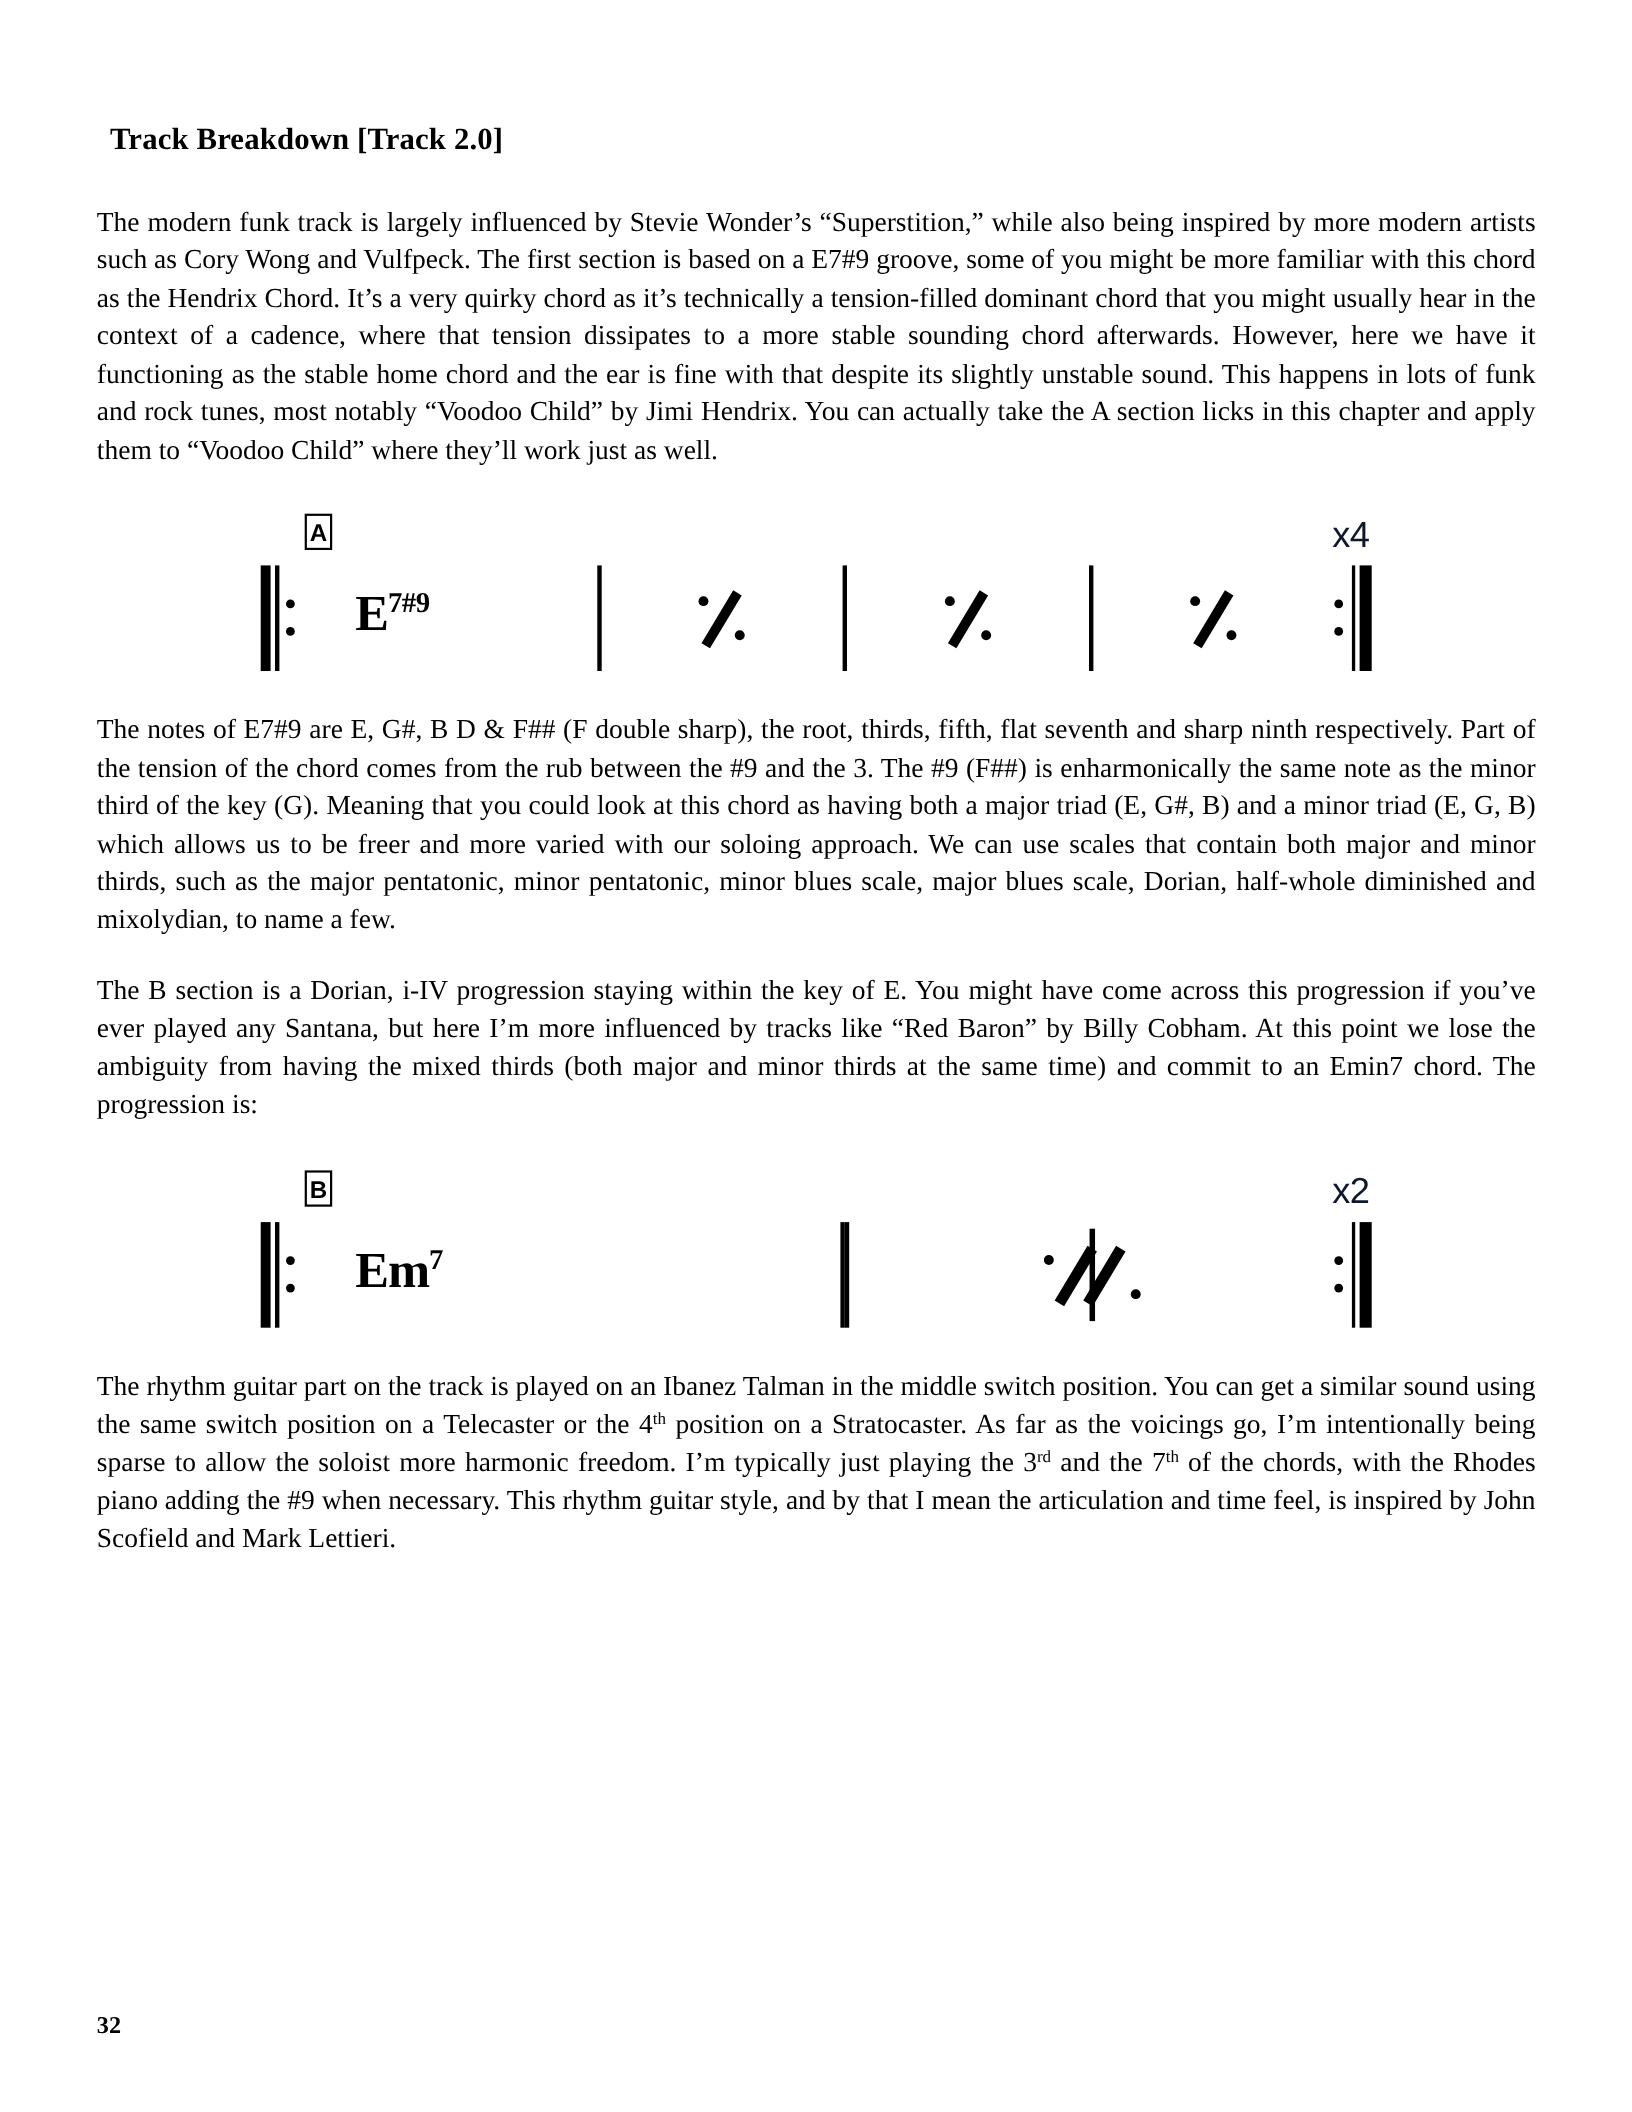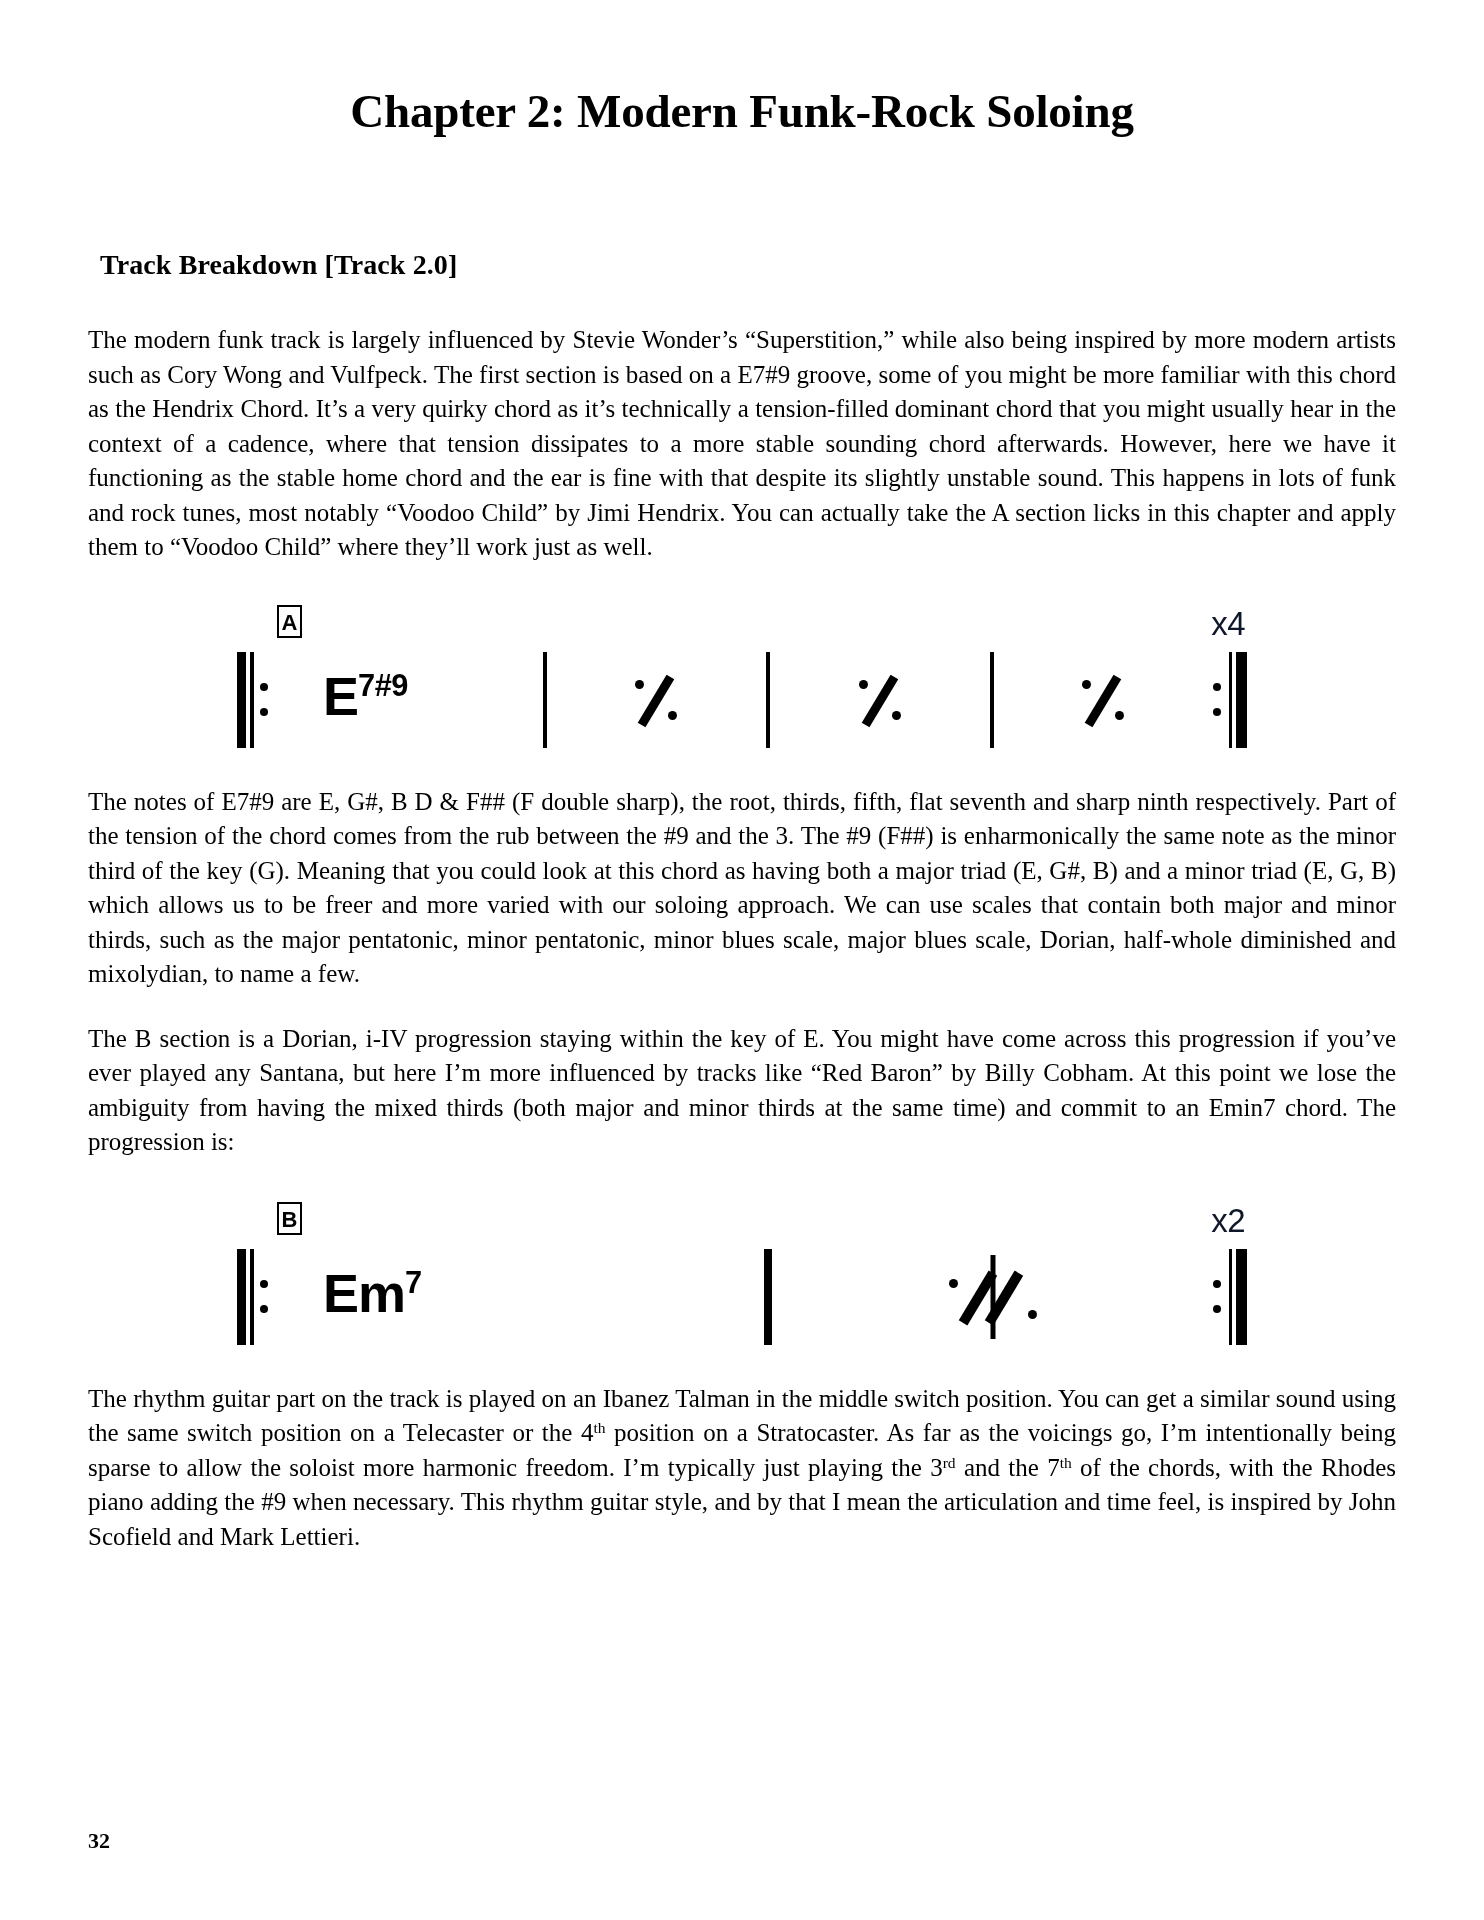--- a/index.html
+++ b/index.html
@@ -183,23 +183,23 @@
     align-items: center;
     justify-content: center;
   }
   .measure.left-chord {
     justify-content: flex-start;
     padding-left: 52px;
   }
 
   
   .chord {
-    font-family: Liberation Sans, sans-serif;
+    font-family: Liberation Serif, serif;
     font-weight: bold;
-    font-size: 54px;
+    font-size: 46px;
     line-height: 1;
     letter-spacing: -1px;
     white-space: nowrap;
     position: relative;
     top: -4px;
   }
   .chord .ext {
     font-size: 0.57em;
     vertical-align: 0.62em;
     letter-spacing: -0.5px;
@@ -272,21 +272,20 @@
     font-weight: bold;
     font-size: 22px;
     line-height: 1;
   }
 </style>
 </head>
 <body>
 
 <div class="page">
 
-  <h1 class="chapter-title">Chapter 2: Modern Funk-Rock Soloing</h1>
 
   <h2 class="section-heading">Track Breakdown [Track 2.0]</h2>
 
   <p class="para first-body">The modern funk track is largely influenced by Stevie Wonder’s “Superstition,” while also being inspired by more modern artists such as Cory Wong and Vulfpeck. The first section is based on a E7#9 groove, some of you might be more familiar with this chord as the Hendrix Chord. It’s a very quirky chord as it’s technically a tension-filled dominant chord that you might usually hear in the context of a cadence, where that tension dissipates to a more stable sounding chord afterwards. However, here we have it functioning as the stable home chord and the ear is fine with that despite its slightly unstable sound. This happens in lots of funk and rock tunes, most notably “Voodoo Child” by Jimi Hendrix. You can actually take the A section licks in this chapter and apply them to “Voodoo Child” where they’ll work just as well.</p>
 
   <div class="chart-block block-a">
 
     <div class="rehearsal-mark">A</div>
 
     <div class="repeat-count">x4</div>

